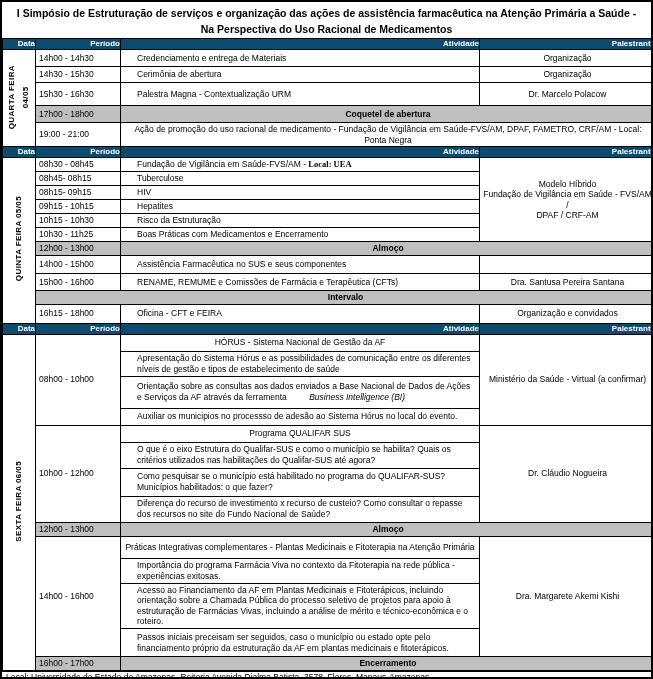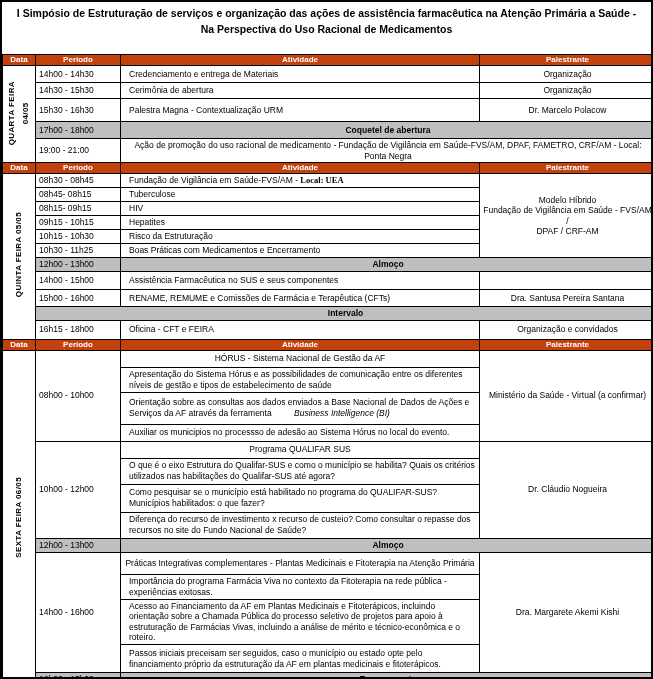--- a/index.html
+++ b/index.html
@@ -8,44 +8,43 @@
     width:653px; height:679px;
     font-family:"Liberation Sans", sans-serif;
     color:#000;
   }
   .doc {
     width:653px; height:679px;
     border:2px solid #000;
     display:flex; flex-direction:column;
     overflow:hidden;
     background:#fff;
-    gap:16px;
   }
   .title {
     padding:3px 10px 2px 10px;
     font-size:10.5px; font-weight:700;
     text-align:center; line-height:1.55;
     min-height:36px;
   }
   table { border-collapse:collapse; table-layout:fixed; width:653px; }
   td {
     border:1px solid #000;
     font-size:8.5px; line-height:1.25;
     padding:1px 3px;
     vertical-align:middle;
     overflow:hidden;
     word-wrap:break-word;
   }
   tr.hdr td {
-    background:#c2410c; color:#fff;
+    background:#0c4a6e; color:#fff;
     font-weight:700; font-size:8px;
-    text-align:center; padding:0; height:11px;
+    text-align:right; padding:0; height:11px;
   }
   td.periodo { text-align:left; }
-  td.ativ    { text-align:left; padding-left:8px; }
+  td.ativ    { text-align:left; padding-left:16px; }
   td.pal     { text-align:center; }
   td.center  { text-align:center; }
   td.gray    { background:#bfbfbf;margin-top:39px; }
   td.banner  { background:#bfbfbf; font-weight:700; text-align:center; }
   td.blocktitle { font-weight:400; text-align:center; }
   td.daycell { padding:0; text-align:center; vertical-align:middle; }
   .vlabel {
     display:inline-block;
     writing-mode:vertical-rl;
     transform:rotate(180deg);

